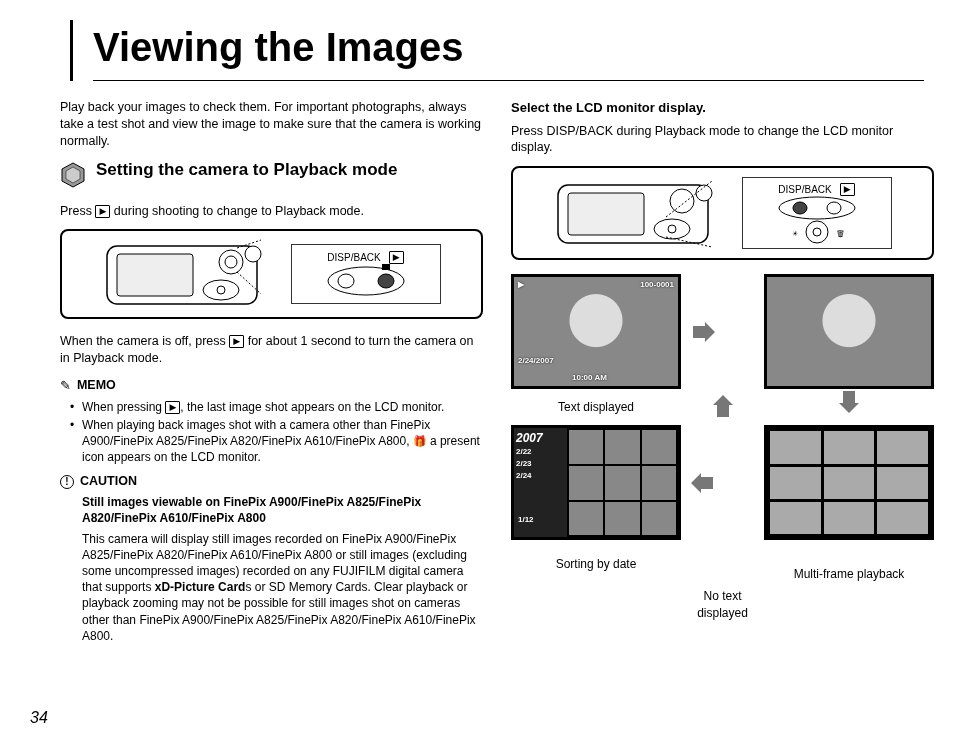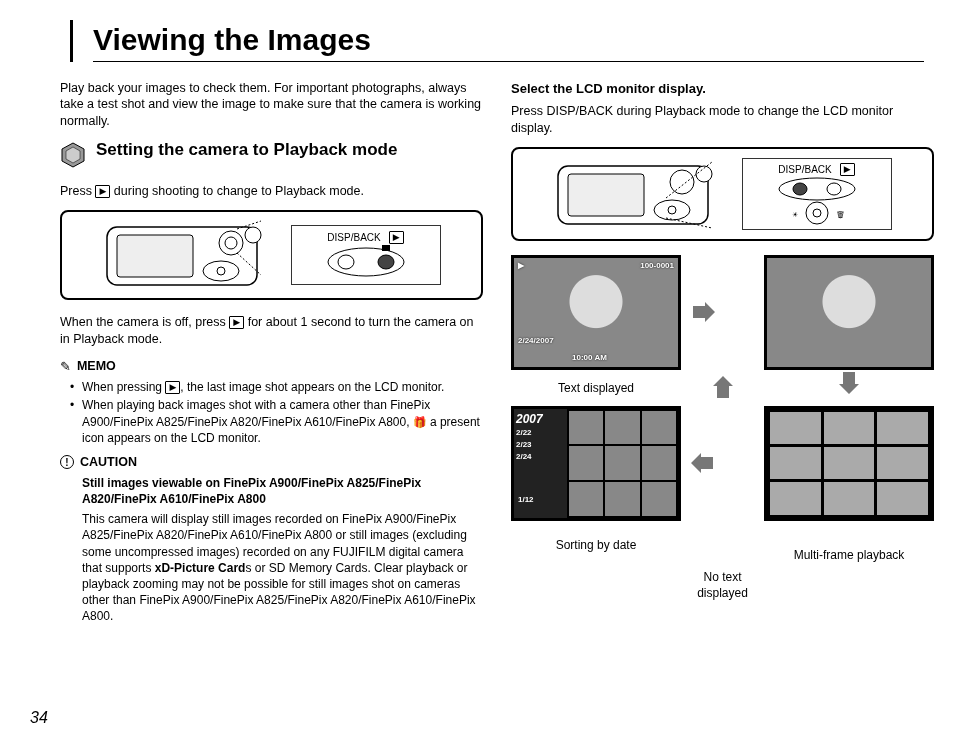--- a/index.html
+++ b/index.html
@@ -17,22 +17,23 @@
     padding: 20px 20px 20px 60px;
   }
   .page-title-wrap {
     border-left: 3px solid #000;
     padding-left: 20px;
     margin-bottom: 18px;
     margin-left: 10px;
   }
   h1.page-title {
     font-family: Arial, sans-serif;
-    font-size: 30px;
+    font-size: 40px;
     font-weight: bold;
+    padding-bottom: 6px;
     border-bottom: 1px solid #000;
     margin-right: 10px;
   }
   .columns {
     display: flex;
     gap: 28px;
   }
   .col {
     flex: 1;
     min-width: 0;

